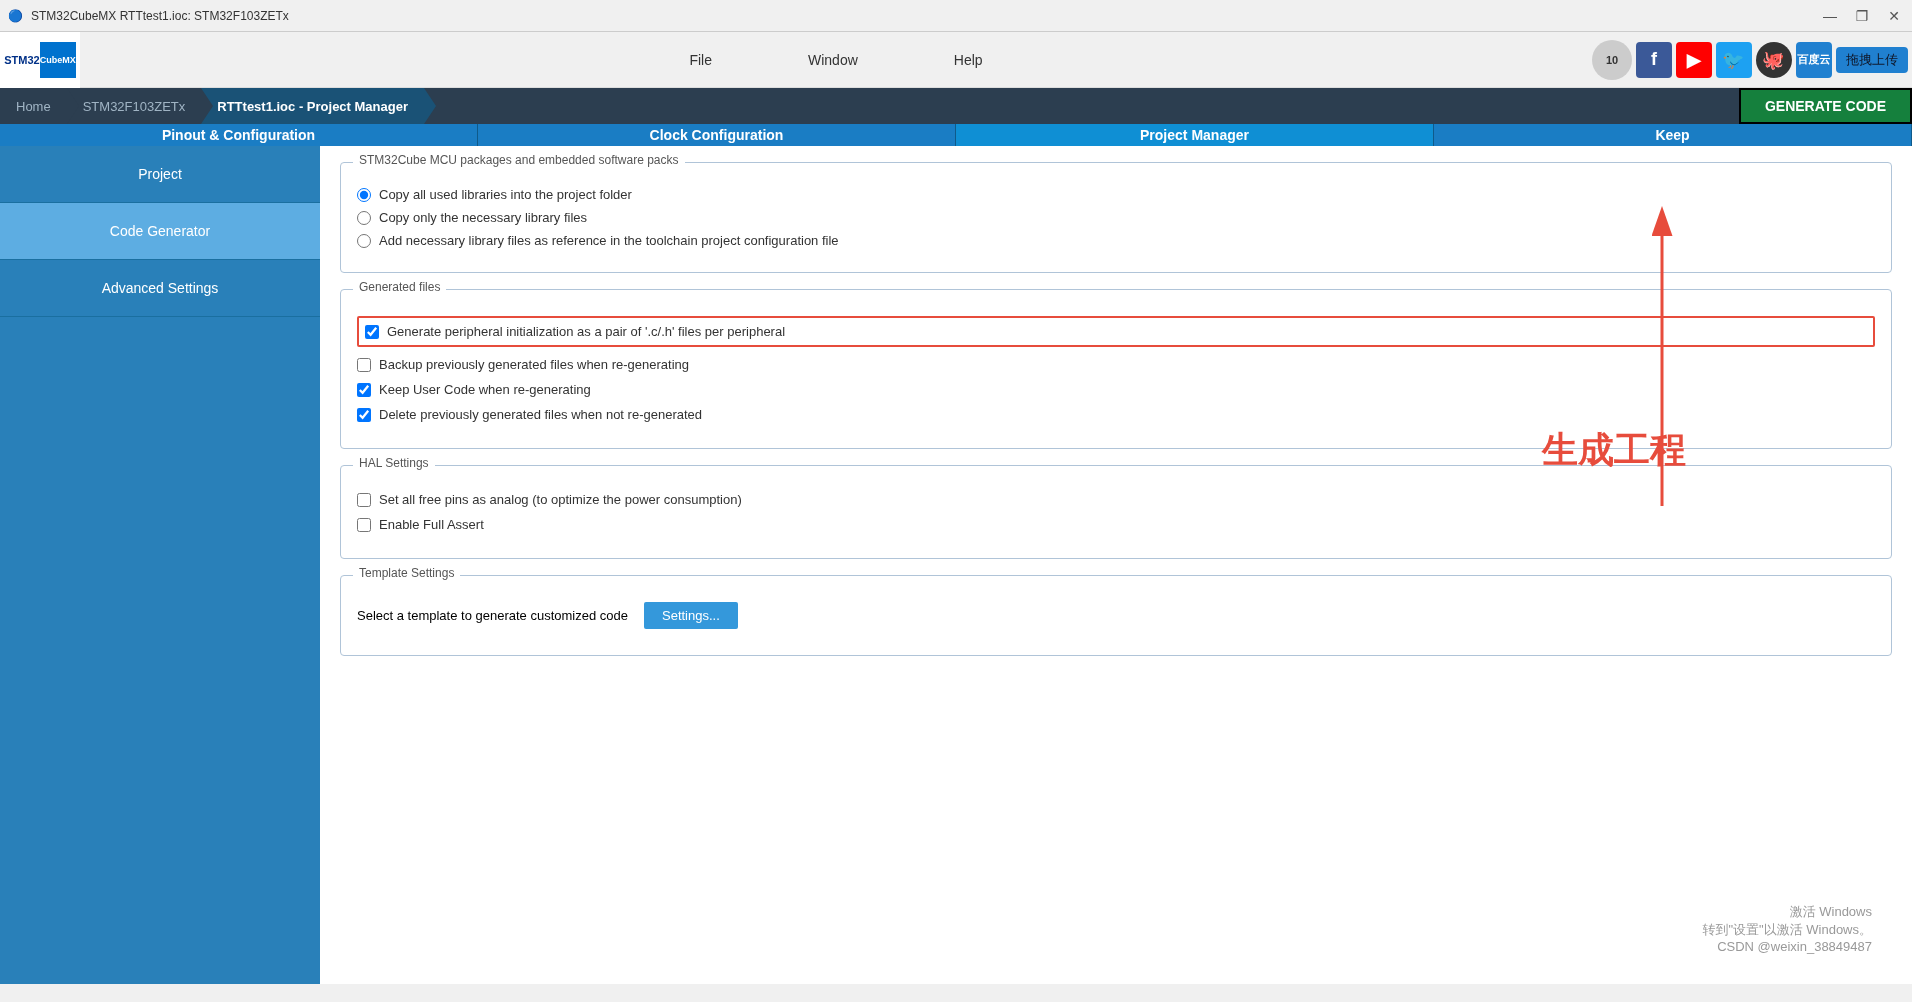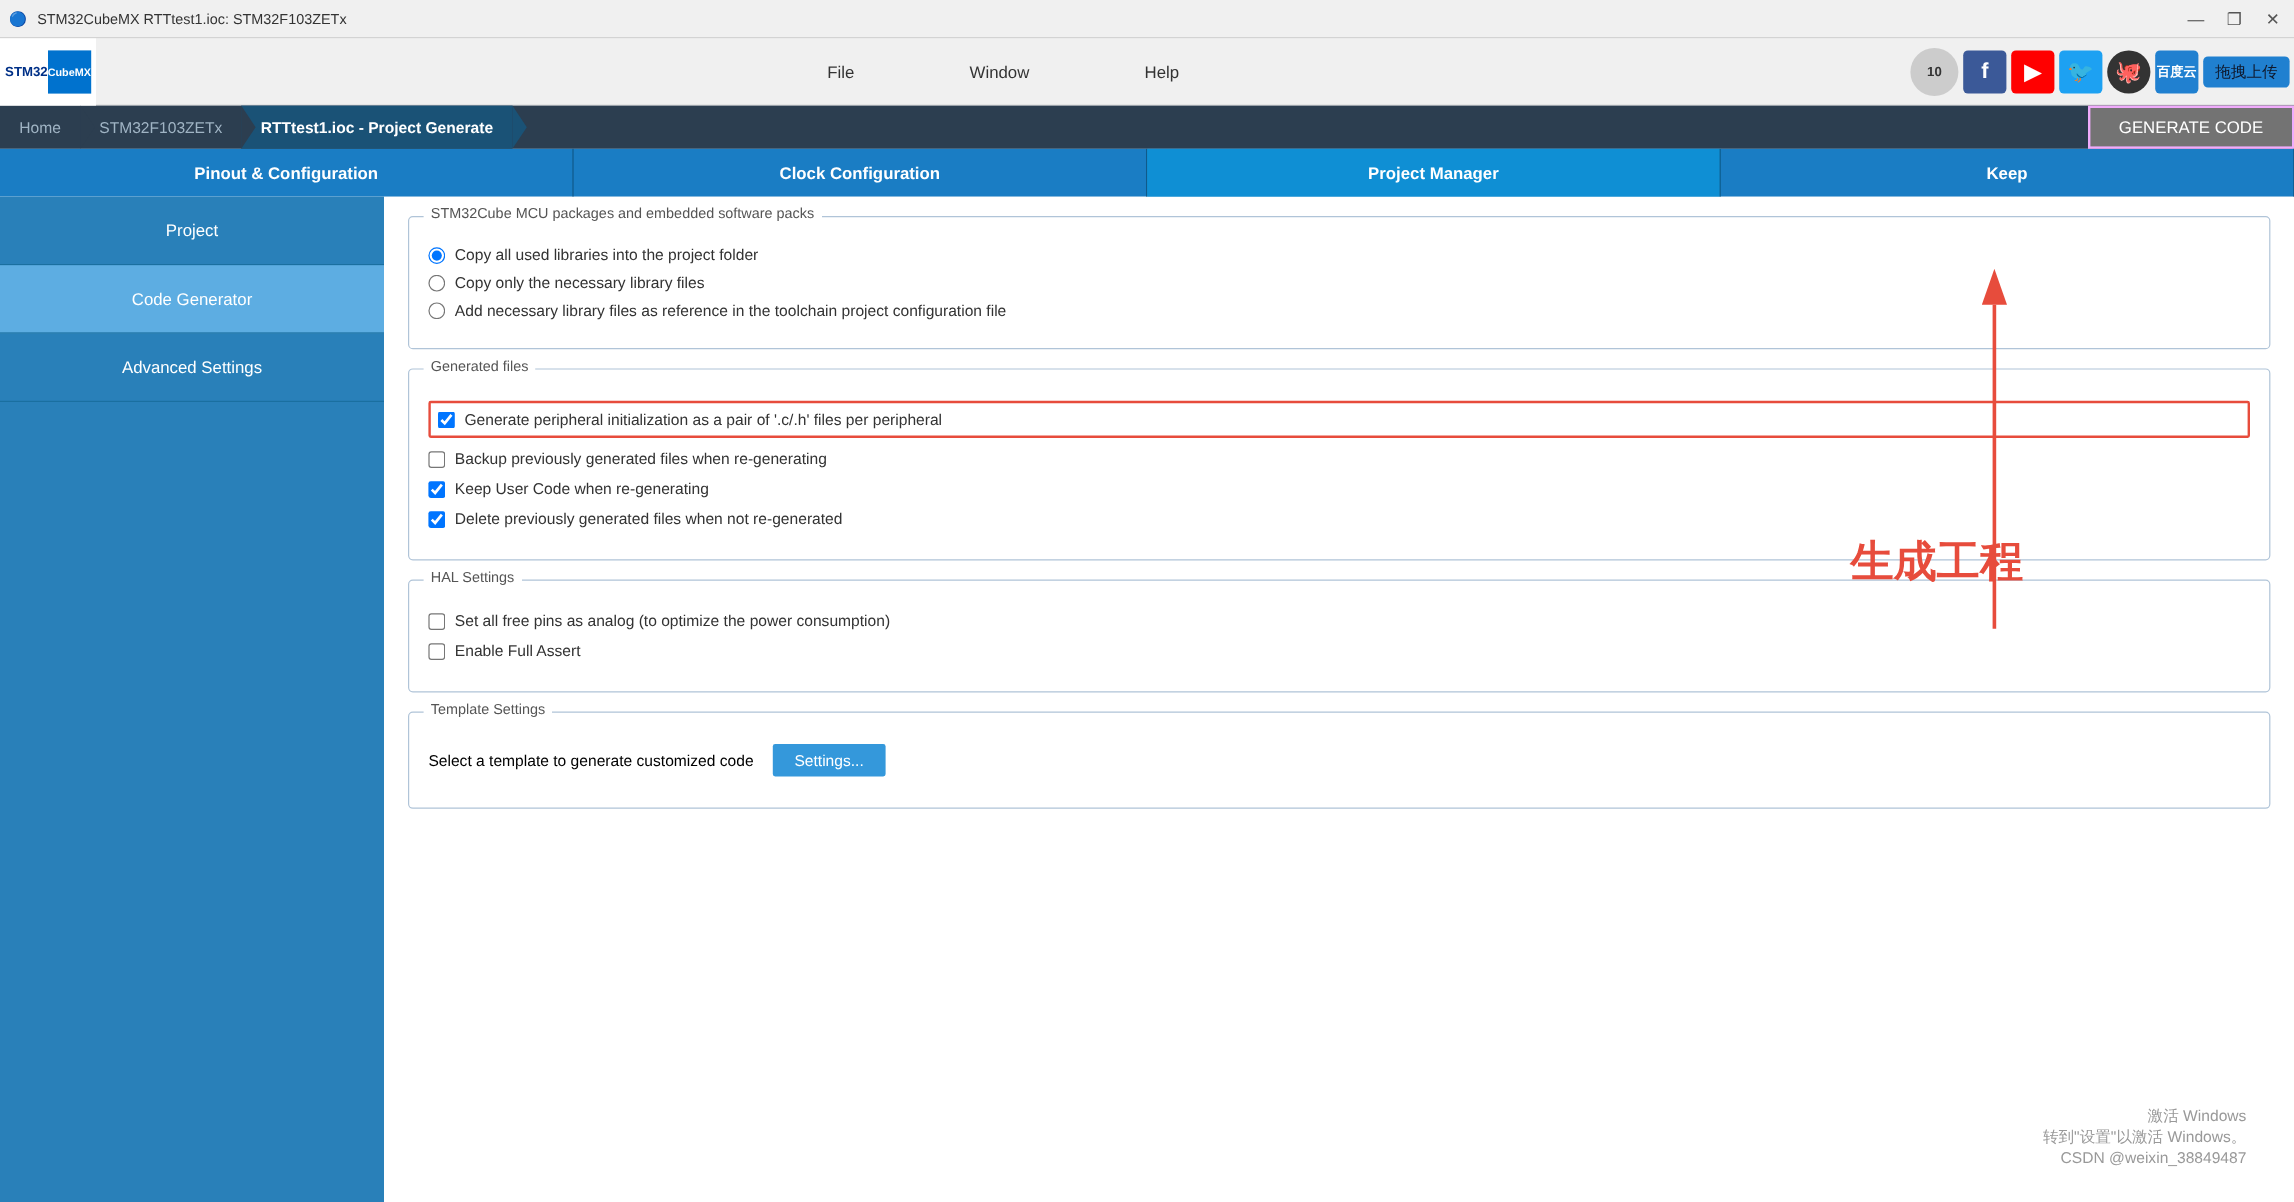--- a/index.html
+++ b/index.html
@@ -128,35 +128,35 @@
       border-bottom: 18px solid transparent;
       border-left: 12px solid transparent;
       z-index: 2;
     }
     .nav-bc-item.bc-home::after { border-left-color: #2c3e50; }
     .nav-bc-item.bc-mcu::after { border-left-color: #2c3e50; }
     .nav-bc-item.bc-proj::after { border-left-color: #1a5276; }
 
     .generate-code-btn {
       margin-left: auto;
-      background: #737373;
+      background: #15803d;
       color: white;
-      font-weight: normal;
+      font-weight: bold;
       font-size: 14px;
       padding: 0 24px;
       height: 100%;
-      border: 2px solid #f0abfc;
+      border: 2px solid #000000;
       cursor: pointer;
       white-space: nowrap;
     }
 
     
     .main-tabs {
       background: #1a7dc4;
-      height: 40px;
+      height: 22px;
       display: flex;
       align-items: stretch;
     }
     .main-tab {
       flex: 1;
       display: flex;
       align-items: center;
       justify-content: center;
       color: white;
       font-weight: bold;
@@ -307,21 +307,21 @@
     <div class="social-icon tw-icon">🐦</div>
     <div class="social-icon gh-icon">🐙</div>
     <div class="social-icon baiduyun-icon">百度云</div>
     <div class="upload-btn">拖拽上传</div>
   </div>
 </div>
 
 <div class="nav-breadcrumb">
   <div class="nav-bc-item bc-home">Home</div>
   <div class="nav-bc-item bc-mcu">STM32F103ZETx</div>
-  <div class="nav-bc-item bc-proj active">RTTtest1.ioc - Project Generate</div>
+  <div class="nav-bc-item bc-proj active">RTTtest1.ioc - Project Manager</div>
   <button class="generate-code-btn">GENERATE CODE</button>
 </div>
 
 <div class="main-tabs">
   <div class="main-tab">Pinout &amp; Configuration</div>
   <div class="main-tab">Clock Configuration</div>
   <div class="main-tab active">Project Manager</div>
   <div class="main-tab">Keep</div>
 </div>
 

